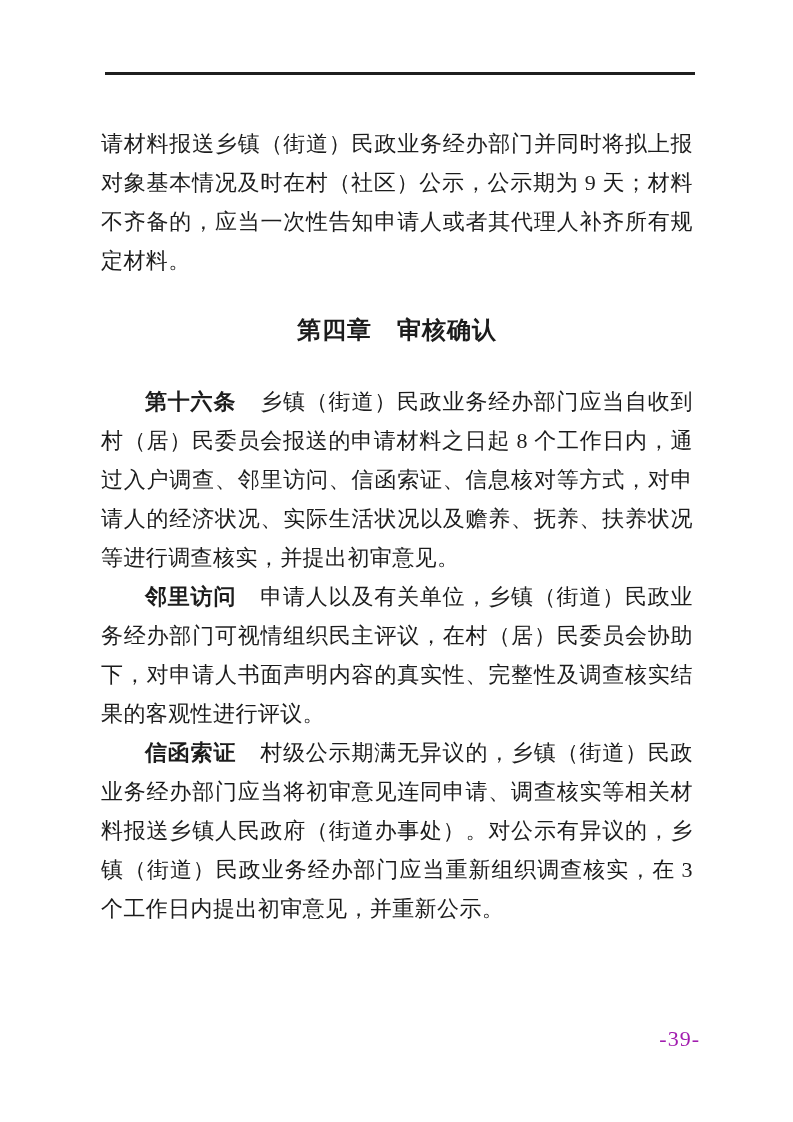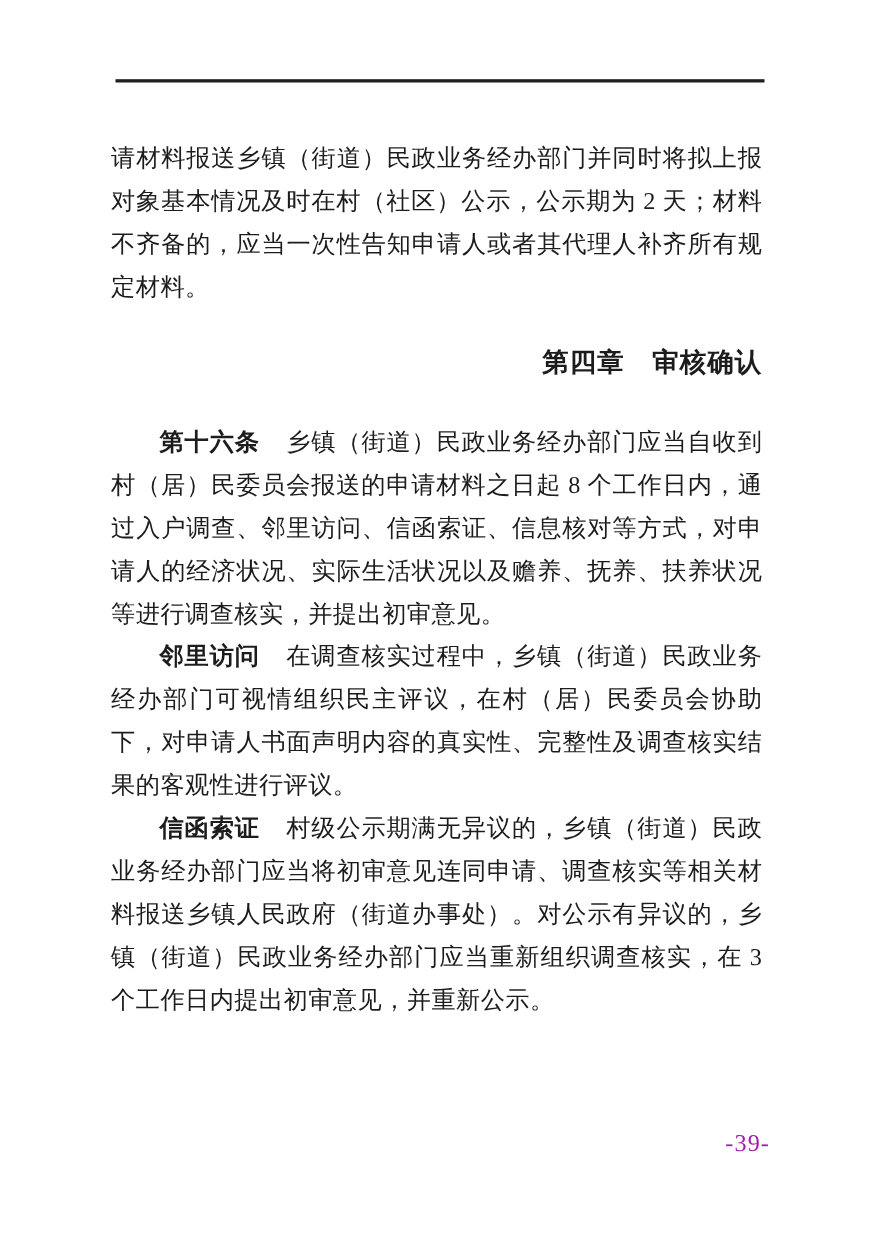--- a/index.html
+++ b/index.html
@@ -41,21 +41,21 @@
   .para.indent {
     text-indent: 44px;
   }
   .term {
     font-family: "Liberation Sans", "DejaVu Sans", sans-serif;
     font-weight: bold;
     margin-right: 24px;
   }
   .chapter-heading {
     margin: 30px 0 33px 0;
-    text-align: right;
+    text-align: center;
     font-family: "Liberation Sans", "DejaVu Sans", sans-serif;
     font-weight: bold;
     font-size: 24px;
     line-height: 39px;
     letter-spacing: 1px;
   }
   .page-number {
     position: absolute;
     top: 1026px;
     right: 93px;
@@ -67,28 +67,28 @@
 </style>
 </head>
 <body>
 
 <div class="page">
 
   <div class="header-rule"></div>
 
   <div class="content">
 
-    <p class="para"><span>请材料报送乡镇（街道）民政业务经办部门并同时将拟上报对象基本情况及时在村（社区）公示，公示期为 2 天；材料不齐备的，应当一次性告知申请人或者其代理人补齐所有规定材料。</span></p>
+    <p class="para"><span>请材料报送乡镇（街道）民政业务经办部门并同时将拟上报对象基本情况及时在村（社区）公示，公示期为 9 天；材料不齐备的，应当一次性告知申请人或者其代理人补齐所有规定材料。</span></p>
 
     <h2 class="chapter-heading">第四章　审核确认</h2>
 
     <p class="para indent"><span class="term">第十六条</span><span>乡镇（街道）民政业务经办部门应当自收到村（居）民委员会报送的申请材料之日起 8 个工作日内，通过入户调查、邻里访问、信函索证、信息核对等方式，对申请人的经济状况、实际生活状况以及赡养、抚养、扶养状况等进行调查核实，并提出初审意见。</span></p>
 
 
-    <p class="para indent"><span class="term">邻里访问</span><span>在调查核实过程中，乡镇（街道）民政业务经办部门可视情组织民主评议，在村（居）民委员会协助下，对申请人书面声明内容的真实性、完整性及调查核实结果的客观性进行评议。</span></p>
+    <p class="para indent"><span class="term">邻里访问</span><span>申请人以及有关单位，乡镇（街道）民政业务经办部门可视情组织民主评议，在村（居）民委员会协助下，对申请人书面声明内容的真实性、完整性及调查核实结果的客观性进行评议。</span></p>
 
     <p class="para indent"><span class="term">信函索证</span><span>村级公示期满无异议的，乡镇（街道）民政业务经办部门应当将初审意见连同申请、调查核实等相关材料报送乡镇人民政府（街道办事处）。对公示有异议的，乡镇（街道）民政业务经办部门应当重新组织调查核实，在 3 个工作日内提出初审意见，并重新公示。</span></p>
 
   </div>
 
   <div class="page-number">-39-</div>
 
 </div>
 
 </body></html>

